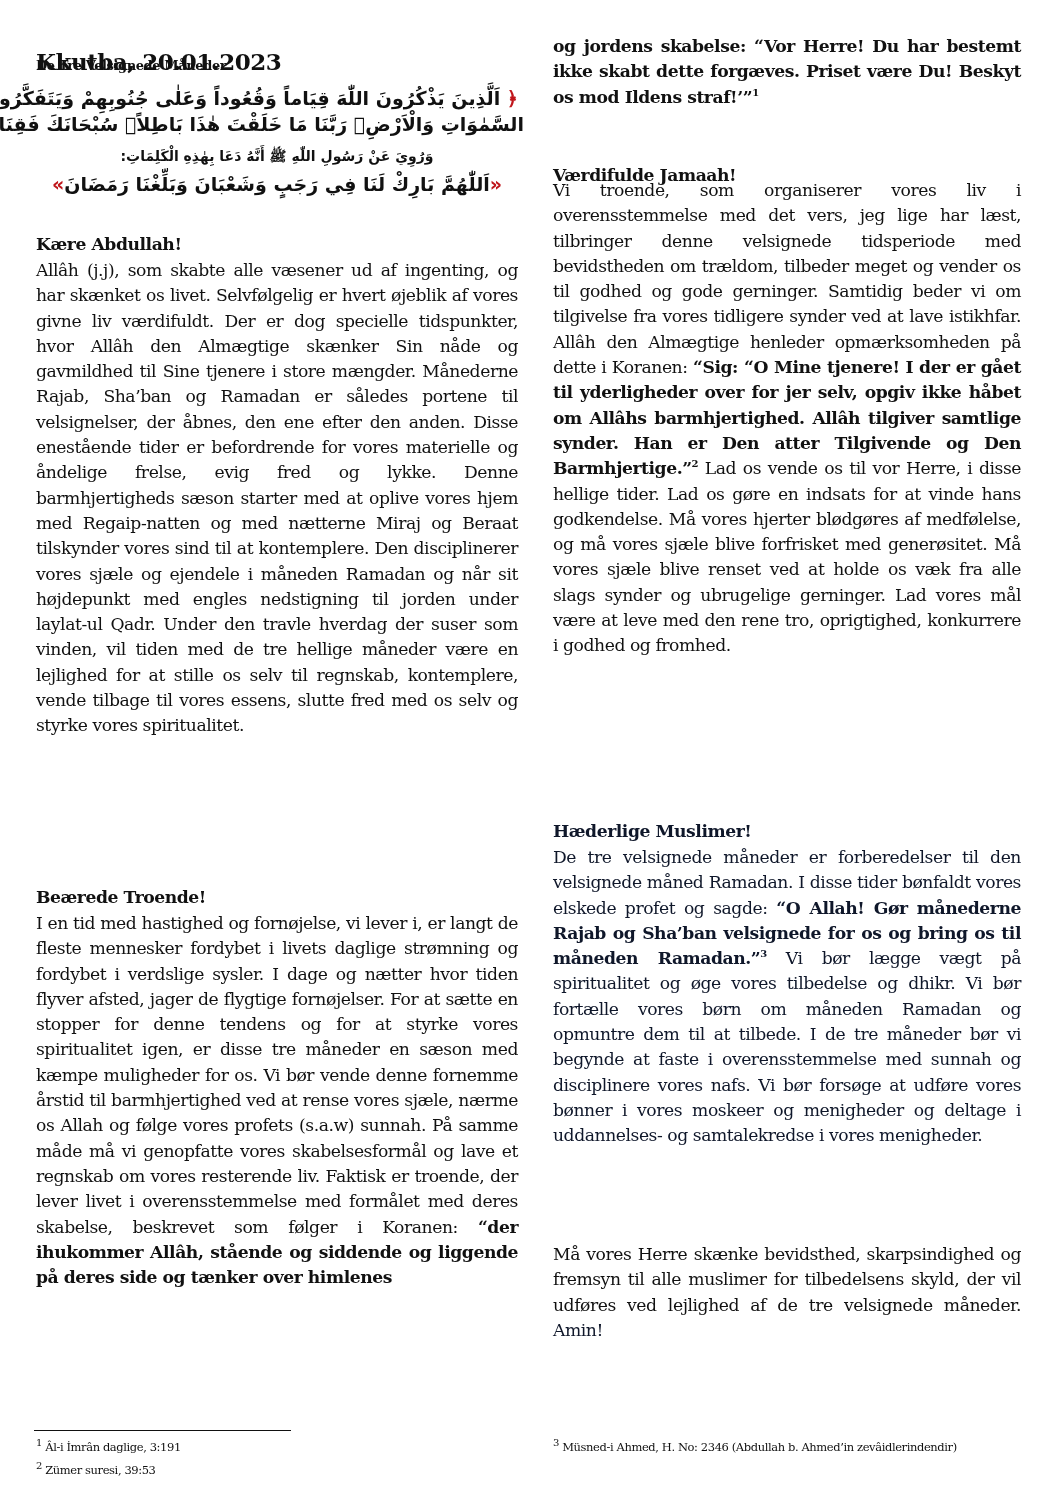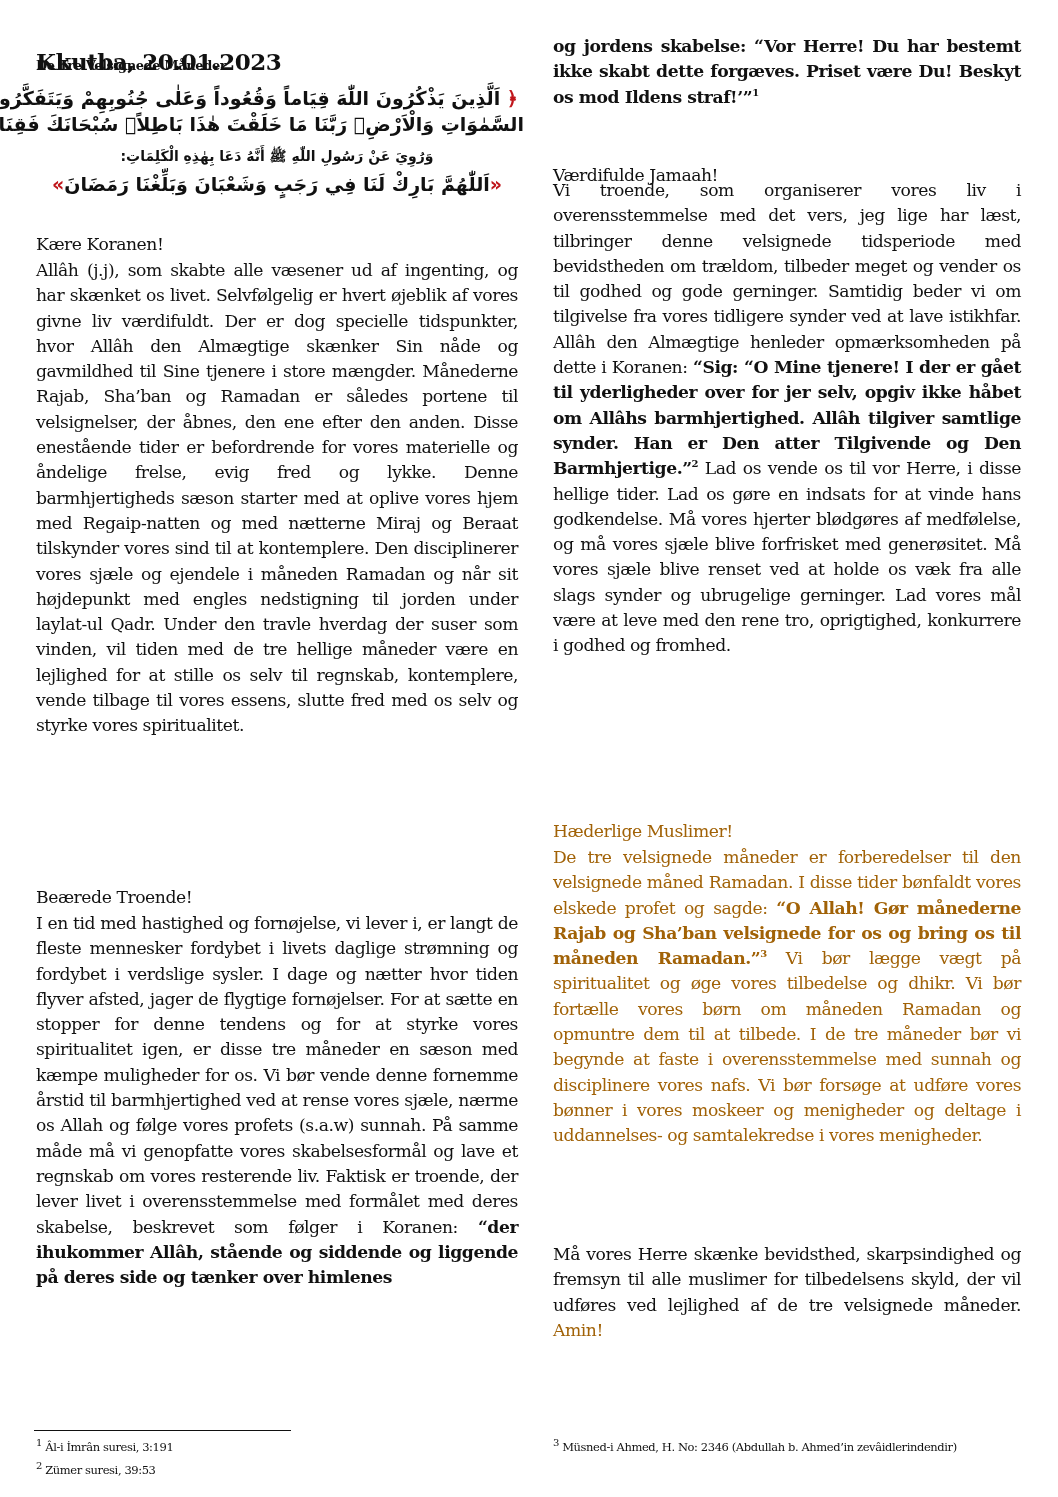--- a/index.html
+++ b/index.html
@@ -3,33 +3,33 @@
 <meta charset="utf-8">
 <style>
   html, body { margin: 0; padding: 0; background: #ffffff; }
   body { width: 1058px; height: 1497px; position: relative; overflow: hidden;
          font-family: "DejaVu Serif", "Liberation Serif", serif; color: #111111; }
   .col { position: absolute; top: 0; }
   .col-left { left: 36px; width: 482px; }
   .col-right { left: 553px; width: 468px; }
   .p { font-size: 17.2px; line-height: 25.3px; text-align: justify; margin: 0; letter-spacing: -0.45px; }
   .p.last-left { text-align-last: left; }
-  .head { font-weight: normal; font-size: 17.2px; line-height: 25.3px; margin: 0; letter-spacing: -0.45px; }
+  .head { font-weight: bold; font-size: 17.2px; line-height: 25.3px; margin: 0; letter-spacing: -0.45px; }
   .b { font-weight: bold; }
   sup { font-size: 10px; line-height: 0; vertical-align: super; }
   .date { position: absolute; top: 48px; font-size: 23px; letter-spacing: -0.5px; font-weight: bold; }
   .title { position: absolute; top: 58px; font-size: 13px; font-weight: bold; letter-spacing: -0.4px; }
   .arabic { position: absolute; left: 0; width: 482px; direction: rtl; text-align: center;
             font-family: "DejaVu Sans", sans-serif; font-weight: bold; font-size: 19px; line-height: 24px; white-space: nowrap; }
   .arabic.a1 { top: 86px; }
   .arabic.a2 { top: 112px; padding-left: 6px; }
   .arabic.a3 { top: 144px; font-weight: bold; font-size: 14px; }
   .arabic.a4 { top: 172px; }
   .red { color: #c0161b; }
-  .grey { color: #a16207; }
+  .grey { color: #0f172a; }
   .sec1-h { position: absolute; top: 232px; }
   .sec1-p { position: absolute; top: 258px; }
   .sec2-h { position: absolute; top: 885px; }
   .sec2-p { position: absolute; top: 911px; }
   .r1 { position: absolute; top: 34px; }
   .r2-h { position: absolute; top: 163px; }
   .r2-p { position: absolute; top: 178px; }
   .r3-h { position: absolute; top: 819px; }
   .r3-p { position: absolute; top: 845px; }
   .r4-p { position: absolute; top: 1242px; }
@@ -52,35 +52,35 @@
   </div>
   <div class="arabic a2">
     <span>السَّمٰوَاتِ وَالْاَرْضِۚ رَبَّنَا مَا خَلَقْتَ هٰذَا بَاطِلاًۚ سُبْحَانَكَ فَقِنَا عَذَابَ النَّارِ</span>
     <span class="red">﴾</span>
   </div>
   <div class="arabic a3">وَرُوِيَ عَنْ رَسُولِ اللّٰهِ ﷺ أَنَّهُ دَعَا بِهٰذِهِ الْكَلِمَاتِ:</div>
   <div class="arabic a4">
     <span class="red">«</span><span>اَللّٰهُمَّ بَارِكْ لَنَا فِي رَجَبٍ وَشَعْبَانَ وَبَلِّغْنَا رَمَضَانَ</span><span class="red">»</span>
   </div>
 
-  <p class="head sec1-h" style="width:482px">Kære Koranen!</p>
+  <p class="head sec1-h" style="width:482px">Kære Abdullah!</p>
   <p class="p last-left sec1-p" style="width:482px">Allâh (j.j), som skabte alle væsener ud af ingenting, og har skænket os livet. Selvfølgelig er hvert øjeblik af vores givne liv værdifuldt. Der er dog specielle tidspunkter, hvor Allâh den Almægtige skænker Sin nåde og gavmildhed til Sine tjenere i store mængder. Månederne Rajab, Sha’ban og Ramadan er således portene til velsignelser, der åbnes, den ene efter den anden. Disse enestående tider er befordrende for vores materielle og åndelige frelse, evig fred og lykke. Denne barmhjertigheds sæson starter med at oplive vores hjem med Regaip-natten og med nætterne Miraj og Beraat tilskynder vores sind til at kontemplere. Den disciplinerer vores sjæle og ejendele i måneden Ramadan og når sit højdepunkt med engles nedstigning til jorden under laylat-ul Qadr. Under den travle hverdag der suser som vinden, vil tiden med de tre hellige måneder være en lejlighed for at stille os selv til regnskab, kontemplere, vende tilbage til vores essens, slutte fred med os selv og styrke vores spiritualitet.</p>
 
   <p class="head sec2-h" style="width:482px">Beærede Troende!</p>
   <p class="p sec2-p" style="width:482px"><span>I en tid med hastighed og fornøjelse, vi lever i, er langt de fleste mennesker fordybet i livets daglige strømning og fordybet i verdslige sysler. I dage og nætter hvor tiden flyver afsted, jager de flygtige fornøjelser. For at sætte en stopper for denne tendens og for at styrke vores spiritualitet igen, er disse tre måneder en sæson med kæmpe muligheder for os. Vi bør vende denne fornemme årstid til barmhjertighed ved at rense vores sjæle, nærme os Allah og følge vores profets (s.a.w) sunnah. På samme måde må vi genopfatte vores skabelsesformål og lave et regnskab om vores resterende liv. Faktisk er troende, der lever livet i overensstemmelse med formålet med deres skabelse, beskrevet som følger i Koranen: </span><span class="b">“der ihukommer Allâh, stående og siddende og liggende på deres side og tænker over himlenes</span></p>
 </div>
 
 <div class="col col-right">
   <p class="p b last-left r1" style="width:468px"><span>og jordens skabelse: “Vor Herre! Du har bestemt ikke skabt dette forgæves. Priset være Du! Beskyt os mod Ildens straf!’”</span><sup>1</sup></p>
 
   <p class="head r2-h" style="width:468px">Værdifulde Jamaah!</p>
   <p class="p last-left r2-p" style="width:468px"><span>Vi troende, som organiserer vores liv i overensstemmelse med det vers, jeg lige har læst, tilbringer denne velsignede tidsperiode med bevidstheden om trældom, tilbeder meget og vender os til godhed og gode gerninger. Samtidig beder vi om tilgivelse fra vores tidligere synder ved at lave istikhfar. Allâh den Almægtige henleder opmærksomheden på dette i Koranen: </span><span class="b">“Sig: “O Mine tjenere! I der er gået til yderligheder over for jer selv, opgiv ikke håbet om Allâhs barmhjertighed. Allâh tilgiver samtlige synder. Han er Den atter Tilgivende og Den Barmhjertige.”</span><sup class="b">2</sup><span> Lad os vende os til vor Herre, i disse hellige tider.  Lad os gøre en indsats for at vinde hans godkendelse. Må vores hjerter blødgøres af medfølelse, og må vores sjæle blive forfrisket med generøsitet. Må vores sjæle blive renset ved at holde os væk fra alle slags synder og ubrugelige gerninger. Lad vores mål være at leve med den rene tro, oprigtighed, konkurrere i godhed og fromhed.</span></p>
 
   <p class="head grey r3-h" style="width:468px">Hæderlige Muslimer!</p>
   <p class="p grey last-left r3-p" style="width:468px"><span>De tre velsignede måneder er forberedelser til den velsignede måned Ramadan. I disse tider bønfaldt vores elskede profet og sagde: </span><span class="b">“O Allah! Gør månederne Rajab og Sha’ban velsignede for os og bring os til måneden Ramadan.”</span><sup class="b">3</sup><span> Vi bør lægge vægt på spiritualitet og øge vores tilbedelse og dhikr. Vi bør fortælle vores børn om måneden Ramadan og opmuntre dem til at tilbede. I de tre måneder bør vi begynde at faste i overensstemmelse med sunnah og disciplinere vores nafs. Vi bør forsøge at udføre vores bønner i vores moskeer og menigheder og deltage i uddannelses- og samtalekredse i vores menigheder.</span></p>
 
   <p class="p last-left r4-p" style="width:468px"><span>Må vores Herre skænke bevidsthed, skarpsindighed og fremsyn til alle muslimer for tilbedelsens skyld, der vil udføres ved lejlighed af de tre velsignede måneder. </span><span class="grey">Amin!</span></p>
 </div>
 
 <div class="fn-rule"></div>
-<div class="fn fn1"><sup>1</sup><span> Âl-i İmrân suresi, 3:191</span></div>
+<div class="fn fn1"><sup>1</sup><span> Âl-i İmrân daglige, 3:191</span></div>
 <div class="fn fn2"><sup>2</sup><span> Zümer suresi, 39:53</span></div>
 <div class="fn fn3"><sup>3</sup><span> Müsned-i Ahmed, H. No: 2346 (Abdullah b. Ahmed’in zevâidlerindendir)</span></div>
 
 </body></html>

